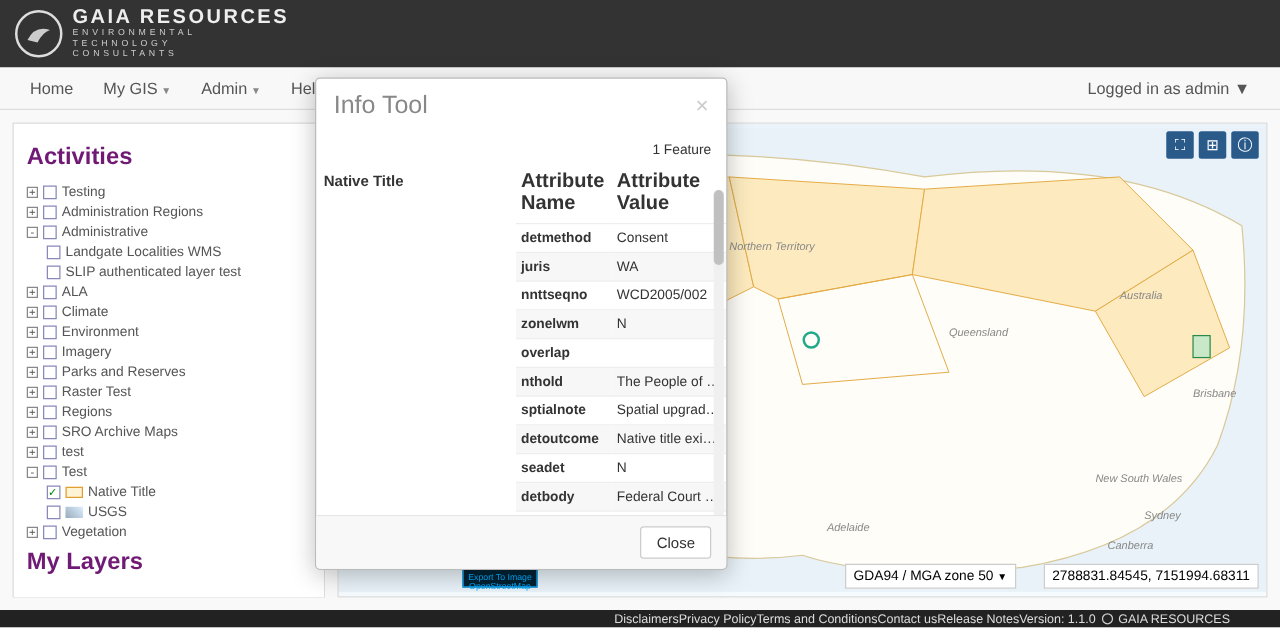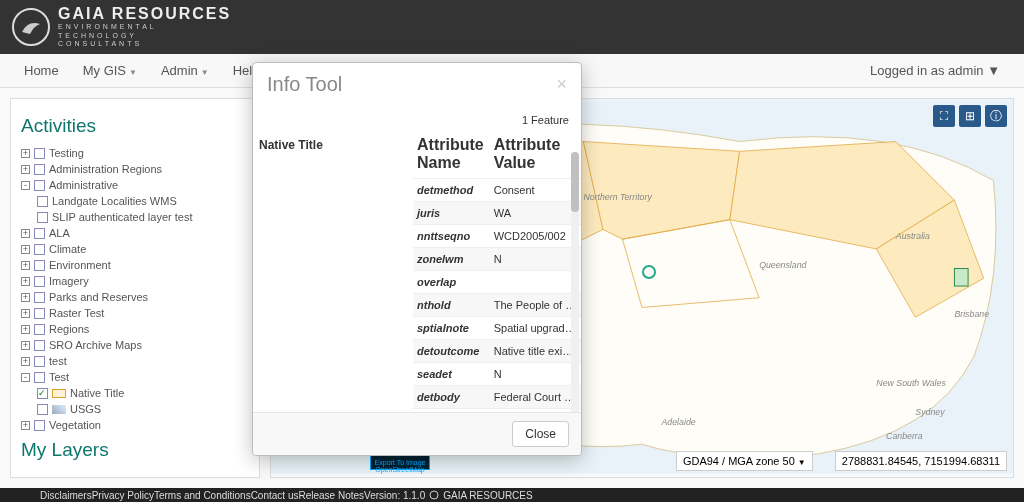--- a/index.html
+++ b/index.html
@@ -18,21 +18,21 @@
   .navbar ul { list-style: none; display: flex; }
   .navbar li { padding: 8px 12px; color: #555; cursor: pointer; font-size: 13px; }
   .navbar li .caret { font-size: 8px; margin-left: 3px; color: #888; }
   .login-status { color: #555; font-size: 13px; padding: 8px 12px; cursor: pointer; }
 
   
   .main { position: relative; height: 400px; display: flex; background: #f9f9f9; }
 
   
   .sidebar { width: 250px; padding: 10px; background: #fff; border: 1px solid #ddd; margin: 10px; overflow-y: auto; font-size: 11px; }
-  .sidebar h2 { font-size: 19px; font-weight: normal; color: #0f766e; margin-bottom: 8px; margin-top: 6px; }
+  .sidebar h2 { font-size: 19px; font-weight: bold; color: #701a75; margin-bottom: 8px; margin-top: 6px; }
   .tree { list-style: none; }
   .tree li { display: flex; align-items: center; gap: 4px; padding: 2px 0; color: #555; }
   .tree .sub { padding-left: 16px; }
   .expander { width: 9px; height: 9px; border: 1px solid #888; display: inline-flex; align-items: center; justify-content: center; font-size: 9px; line-height: 1; cursor: pointer; color: #555; background:#fff; }
   .checkbox { width: 11px; height: 11px; border: 1px solid #88b; background: #fff; cursor: pointer; display:inline-block; }
   .checkbox.checked::after { content: "✓"; font-size: 9px; color: #080; display:block; line-height:9px; }
   .swatch-orange { width: 14px; height: 9px; background: #fff3d6; border:1px solid #e0a030; display:inline-block; }
   .swatch-usgs { width: 14px; height: 9px; background: linear-gradient(45deg,#9ab,#def); display:inline-block; }
 
   
@@ -50,32 +50,32 @@
   .modal-title { font-size: 20px; color: #888; font-weight: 500; }
   .modal-close { color: #ccc; font-size: 18px; cursor: pointer; }
   .modal-body { flex: 1; overflow: hidden; padding: 4px 0 0 0; position:relative; }
   .feature-count { text-align: right; font-size: 11px; color: #333; padding: 4px 12px; }
   .info-content { display: flex; height: 280px; overflow:hidden; }
   .info-tabs { width: 160px; font-size: 12px; font-weight: bold; color: #333; padding: 8px 6px; }
   .info-table-wrap { flex: 1; overflow-y: auto; overflow-x: hidden; font-size: 11px; border-left:0; }
   .info-table { width: 100%; border-collapse: collapse; }
   .info-table th { text-align: left; padding: 6px 4px; font-size: 16px; font-weight: bold; color: #333; }
   .info-table td { padding: 5px 4px; border-top: 1px solid #eee; color: #333; white-space: nowrap; overflow: hidden; text-overflow: ellipsis; max-width: 90px; }
-  .info-table td:first-child { font-weight: bold; max-width: 70px; font-style: italic; }
+  .info-table td:first-child { font-weight: bold; max-width: 70px; }
   .info-table tr:nth-child(even) td { background: #f7f7f7; }
   .modal-footer { border-top: 1px solid #e5e5e5; padding: 8px 12px; text-align: right; background:#f8f8f8; border-radius:0 0 4px 4px; }
   .btn-close { background: #fff; border: 1px solid #ccc; border-radius: 3px; padding: 5px 12px; font-size: 12px; cursor: pointer; color:#333; }
   .modal .scrollbar { position:absolute; right:2px; top:46px; width:8px; height:270px; background:#f0f0f0; border-radius:4px; }
   .modal .scrollbar .thumb { width:8px; height:60px; background:#c0c0c0; border-radius:4px; }
 
   
   .export-widget { position:absolute; left:370px; bottom:18px; width:60px; height:40px; background:#023; border:1px solid #0af; font-size:7px; color:#0af; text-align:center; padding-top:28px; line-height:1; }
 
   
-  .footer { position: absolute; bottom: 0; left: 0; right: 0; height: 14px; background: #222; color: #ddd; display: flex; align-items: center; font-size: 10px; padding: 0 40px; justify-content: flex-start; }
+  .footer { position: absolute; bottom: 0; left: 0; right: 0; height: 14px; background: #222; color: #ddd; display: flex; align-items: center; font-size: 10px; padding: 0 40px; justify-content: flex-end; }
   .footer span { cursor: pointer; }
   .footer .gaia { display:flex; align-items:center; gap:4px; }
 </style>
 </head>
 <body>
 
 <div class="header">
   <div class="logo-wrap">
     <div class="logo-circle">
       <svg width="26" height="26" viewBox="0 0 26 26">

